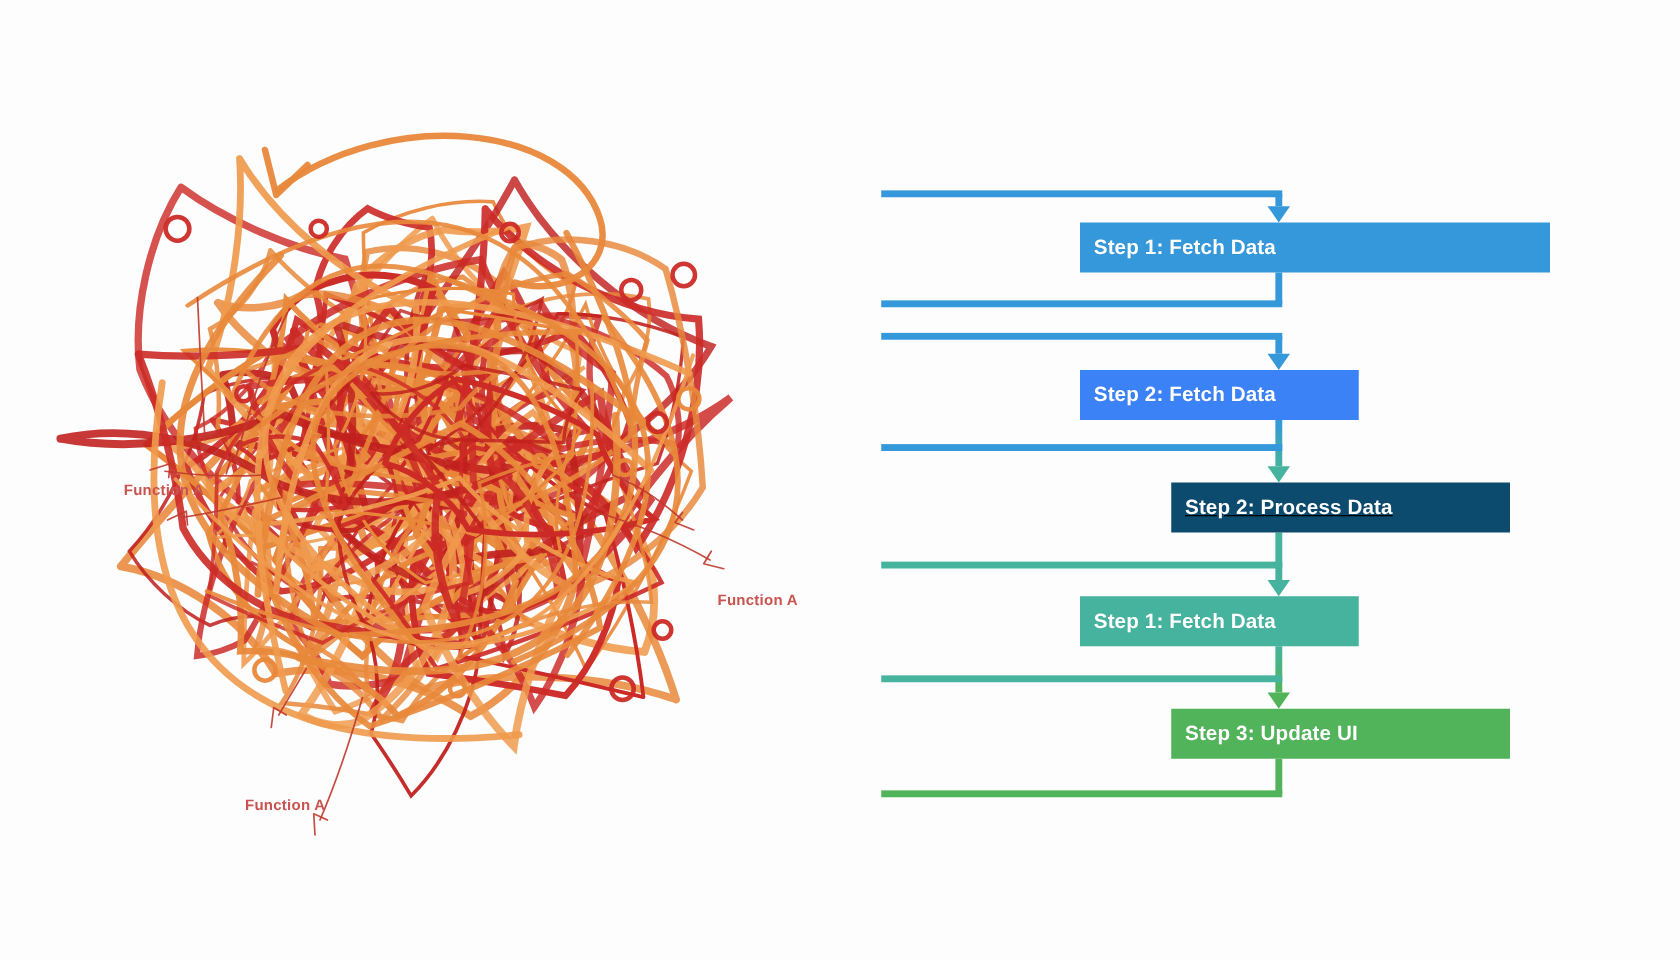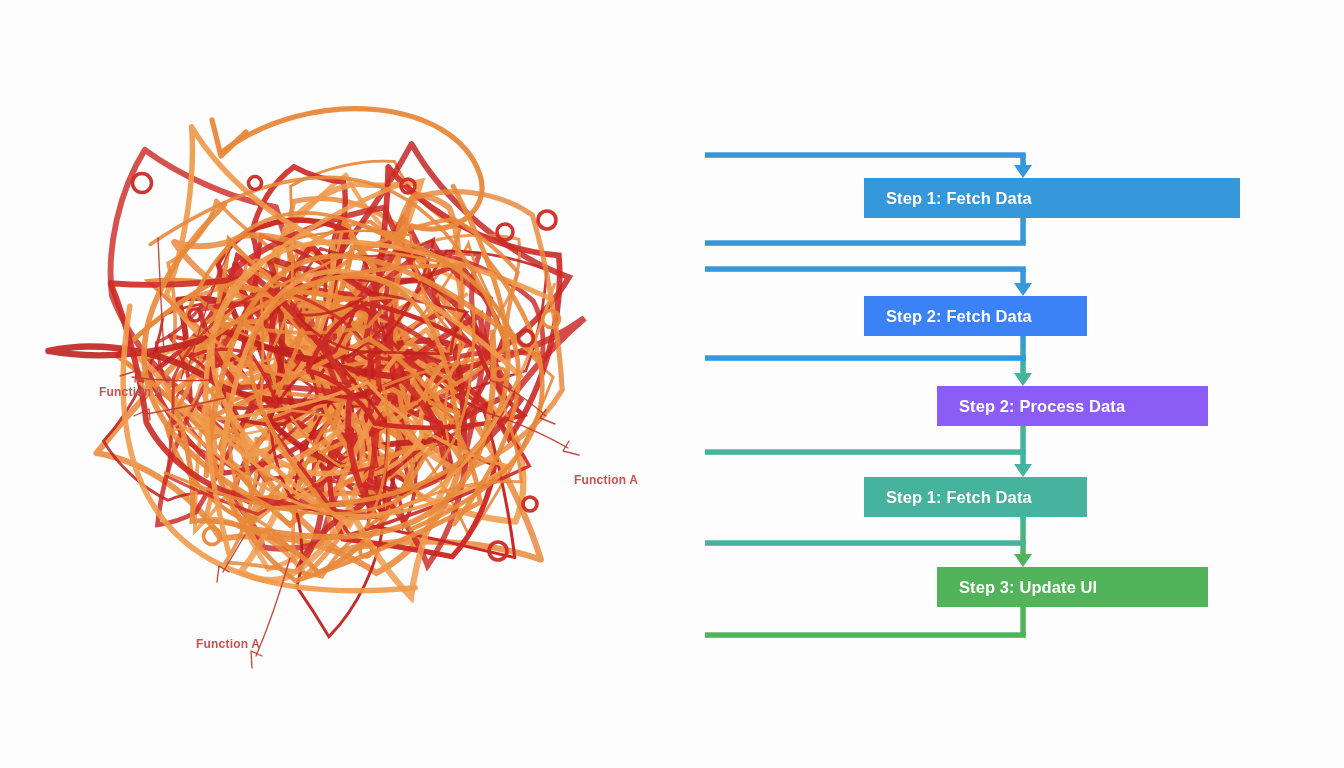--- a/index.html
+++ b/index.html
@@ -26,21 +26,21 @@
   }
   
   #flow-panel{left:690px;top:130px;width:580px;height:530px;}
   #flow-svg{position:absolute;left:0;top:0;width:580px;height:530px;overflow:visible;}
   .flow-box{
     position:absolute;
     height:40px;
     display:flex;
     align-items:center;
     box-sizing:border-box;
-    padding-left:22px;
+    padding-left:11px;
   }
   .flow-box span{
     color:#ffffff;
     font-size:16.5px;
     font-weight:bold;
     font-family:"Liberation Sans", sans-serif;
     letter-spacing:.1px;
     white-space:nowrap;
     text-shadow:0 0 1px rgba(0,0,0,.07);
   }
@@ -232,21 +232,21 @@
       <rect x="330.3" y="477.0" width="5.5" height="28.0" fill="#52b45a"></rect>
       <rect x="15" y="502.3" width="320.8" height="5.5" fill="#52b45a"></rect>
     </svg>
 
   <div class="flow-box" id="box0" style="left: 174px; top: 48px; width: 376px; height: 40px; background: rgb(52, 152, 219);">
     <span>Step 1: Fetch Data</span>
   </div>
   <div class="flow-box" id="box1" style="left: 174px; top: 166px; width: 223px; height: 40px; background: #3b82f6;">
     <span>Step 2: Fetch Data</span>
   </div>
-  <div class="flow-box" id="box2" style="left: 247px; top: 256px; width: 271px; height: 40px; background: #8b5cf6;">
+  <div class="flow-box" id="box2" style="left: 247px; top: 256px; width: 271px; height: 40px; background: #0c4a6e; text-decoration: underline;">
     <span>Step 2: Process Data</span>
   </div>
   <div class="flow-box" id="box3" style="left: 174px; top: 347px; width: 223px; height: 40px; background: rgb(69, 179, 157);">
     <span>Step 1: Fetch Data</span>
   </div>
   <div class="flow-box" id="box4" style="left: 247px; top: 437px; width: 271px; height: 40px; background: rgb(82, 180, 90);">
     <span>Step 3: Update UI</span>
   </div>
 </div>
 

